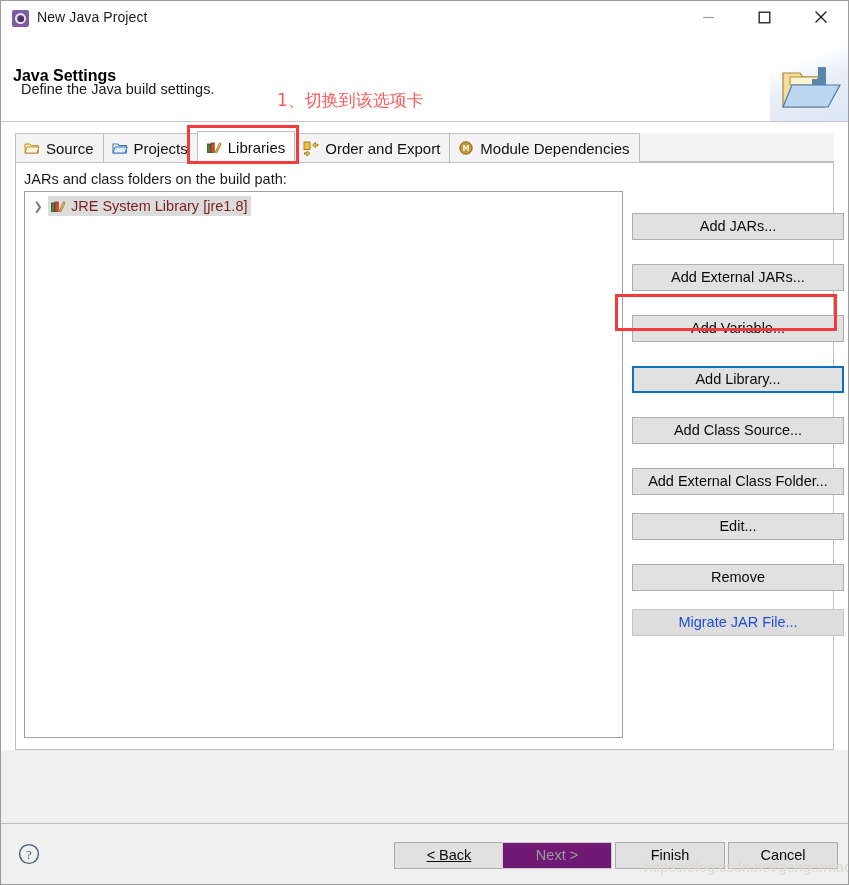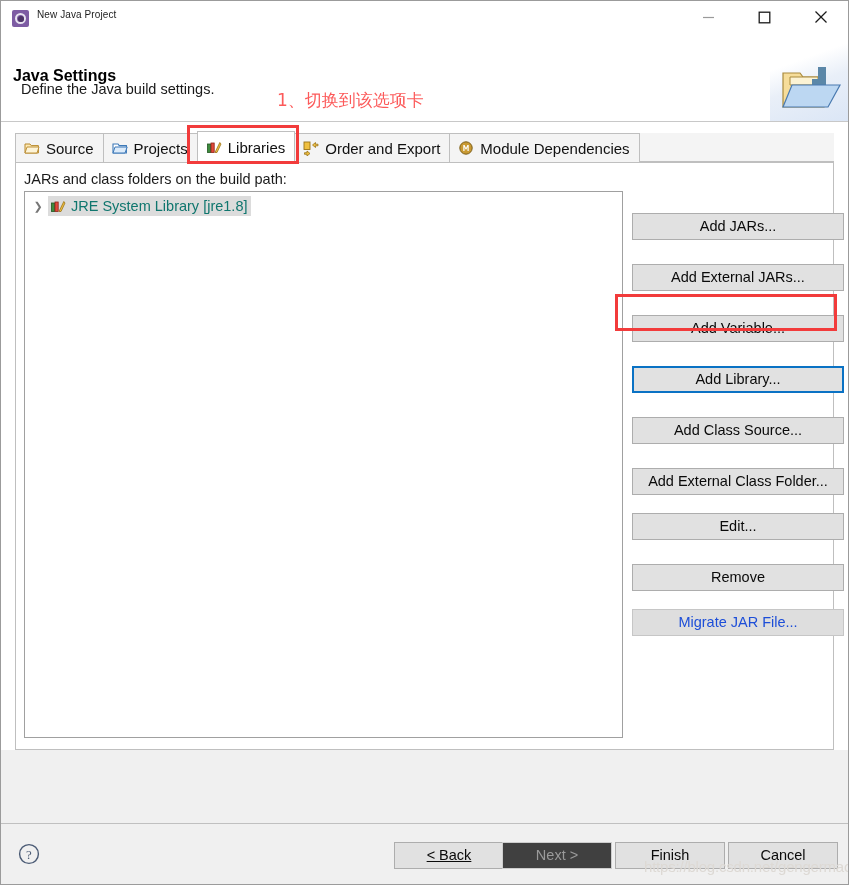--- a/index.html
+++ b/index.html
@@ -52,21 +52,21 @@
   #app-icon .dot {
     position: absolute;
     left: 5.5px; top: 5.5px;
     width: 6px; height: 6px;
     border-radius: 50%;
     background: #4c3566;
   }
   #window-title {
     position: absolute;
     left: 36px; top: 8px;
-    font-size: 10px;
+    font-size: 14px;
     color: #1c1c1c;
     letter-spacing: 0.1px;
     white-space: nowrap;
   }
   .win-btn {
     position: absolute;
     top: 0;
     width: 46px;
     height: 32px;
     display: flex;
@@ -235,21 +235,21 @@
   .tree-row-content {
     display: flex;
     align-items: center;
     gap: 5px;
     background: #dcdcdc;
     height: 20px;
     padding: 0 4px 0 2px;
   }
   .tree-label {
     font-size: 14.5px;
-    color: #0f766e;
+    color: #7f1d1d;
     white-space: nowrap;
   }
 
   
   #btn-col {
     position: absolute;
     left: 616px; top: 26px;
     width: 195px;
   }
   .side-btn {
@@ -322,21 +322,21 @@
     box-sizing: border-box;
     font-family: "Liberation Sans", sans-serif;
     font-size: 14.5px;
     color: #0a0a0a;
     text-align: center;
     line-height: 25px;
     padding: 0;
   }
   .footer-btn.disabled {
     color: #9a9a9a;
-    background: #404040;
+    background: #701a75;
     border-color: #cdcdcd;
   }
   #btn-back   { left: 393px; text-decoration: underline; }
   #btn-next   { left: 501px; }
   #btn-finish { left: 614px; }
   #btn-cancel { left: 727px; }
 
   #watermark {
     position: absolute;
     left: 643px; top: 857px;

